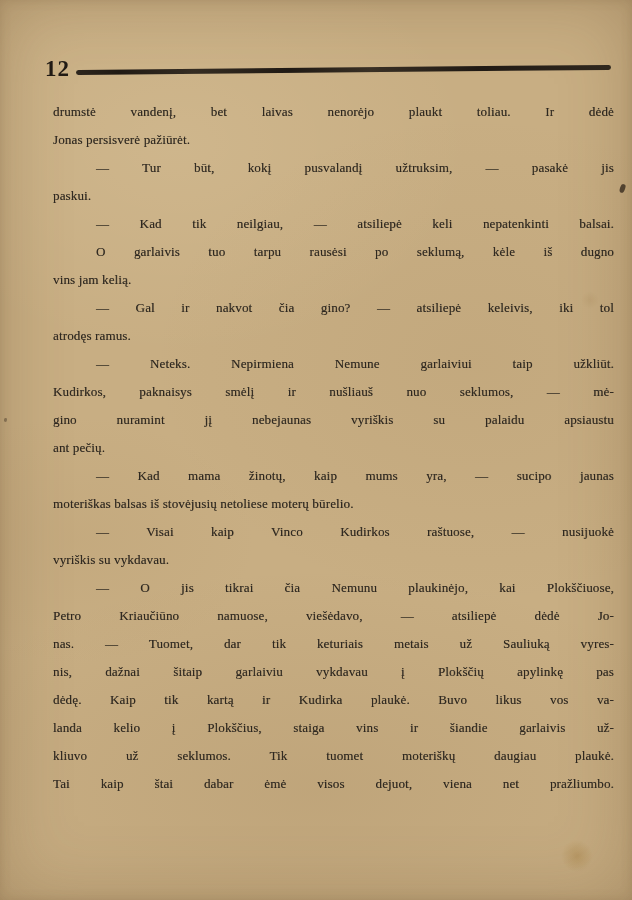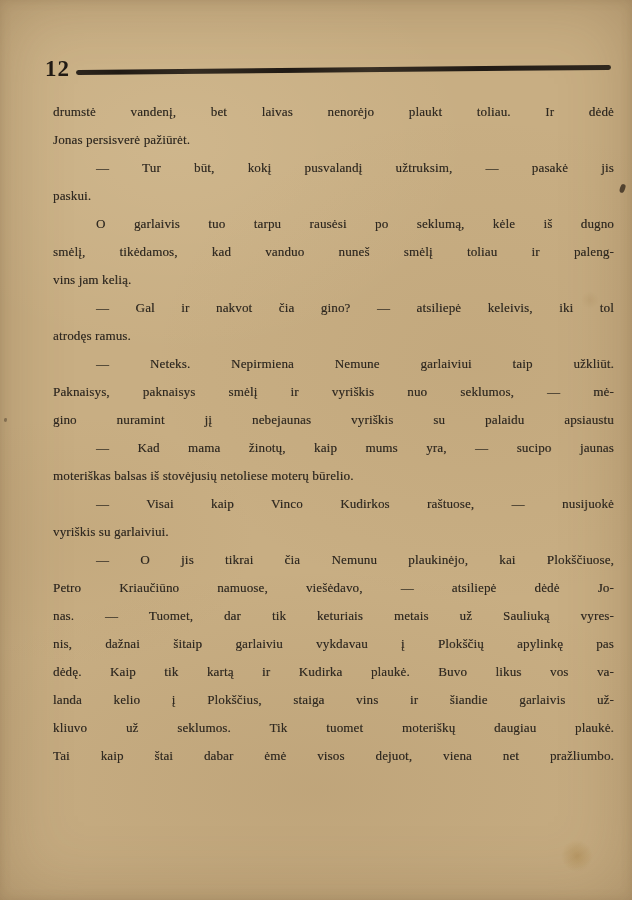--- a/index.html
+++ b/index.html
@@ -85,32 +85,33 @@
 <body>
 
 <div class="page">
   <span class="pagenum">12</span>
   <div class="rule"></div>
   <div class="text-block">
       <div class="line">drumstė vandenį, bet laivas nenorėjo plaukt toliau. Ir dėdė</div>
       <div class="line end">Jonas persisverė pažiūrėt.</div>
       <div class="line indent">— Tur būt, kokį pusvalandį užtruksim, — pasakė jis</div>
       <div class="line end">paskui.</div>
+      <div class="line indent">— Kad tik neilgiau, — atsiliepė keli nepatenkinti balsai.</div>
       <div class="line indent">O garlaivis tuo tarpu rausėsi po seklumą, kėle iš dugno</div>
-      <div class="line">smėlį, tikėdamos, kad vanduo nuneš smėlį toliau ir paleng-</div>
       <div class="line end">vins jam kelią.</div>
       <div class="line indent">— Gal ir nakvot čia gino? — atsiliepė keleivis, iki tol</div>
       <div class="line end">atrodęs ramus.</div>
       <div class="line indent">— Neteks. Nepirmiena Nemune garlaiviui taip užkliūt.</div>
-      <div class="line">Paknaisys, paknaisys smėlį ir vyriškis nuo seklumos, — mė-</div>
+      <div class="line">Kudirkos, paknaisys smėlį ir nušliauš nuo seklumos, — mė-</div>
       <div class="line">gino nuramint jį nebejaunas vyriškis su palaidu apsiaustu</div>
+      <div class="line end">ant pečių.</div>
       <div class="line indent">— Kad mama žinotų, kaip mums yra, — sucipo jaunas</div>
       <div class="line end">moteriškas balsas iš stovėjusių netoliese moterų būrelio.</div>
       <div class="line indent">— Visai kaip Vinco Kudirkos raštuose, — nusijuokė</div>
-      <div class="line end">vyriškis su garlaiviui.</div>
+      <div class="line end">vyriškis su vykdavau.</div>
       <div class="line indent">— O jis tikrai čia Nemunu plaukinėjo, kai Plokščiuose,</div>
       <div class="line">Petro Kriaučiūno namuose, viešėdavo, — atsiliepė dėdė Jo-</div>
       <div class="line">nas. — Tuomet, dar tik keturiais metais už Sauliuką vyres-</div>
       <div class="line">nis, dažnai šitaip garlaiviu vykdavau į Plokščių apylinkę pas</div>
       <div class="line">dėdę. Kaip tik kartą ir Kudirka plaukė. Buvo likus vos va-</div>
       <div class="line">landa kelio į Plokščius, staiga vins ir šiandie garlaivis už-</div>
       <div class="line">kliuvo už seklumos. Tik tuomet moteriškų daugiau plaukė.</div>
       <div class="line">Tai kaip štai dabar ėmė visos dejuot, viena net pražliumbo.</div>
     </div>
   <div class="speck speck-1"></div>

